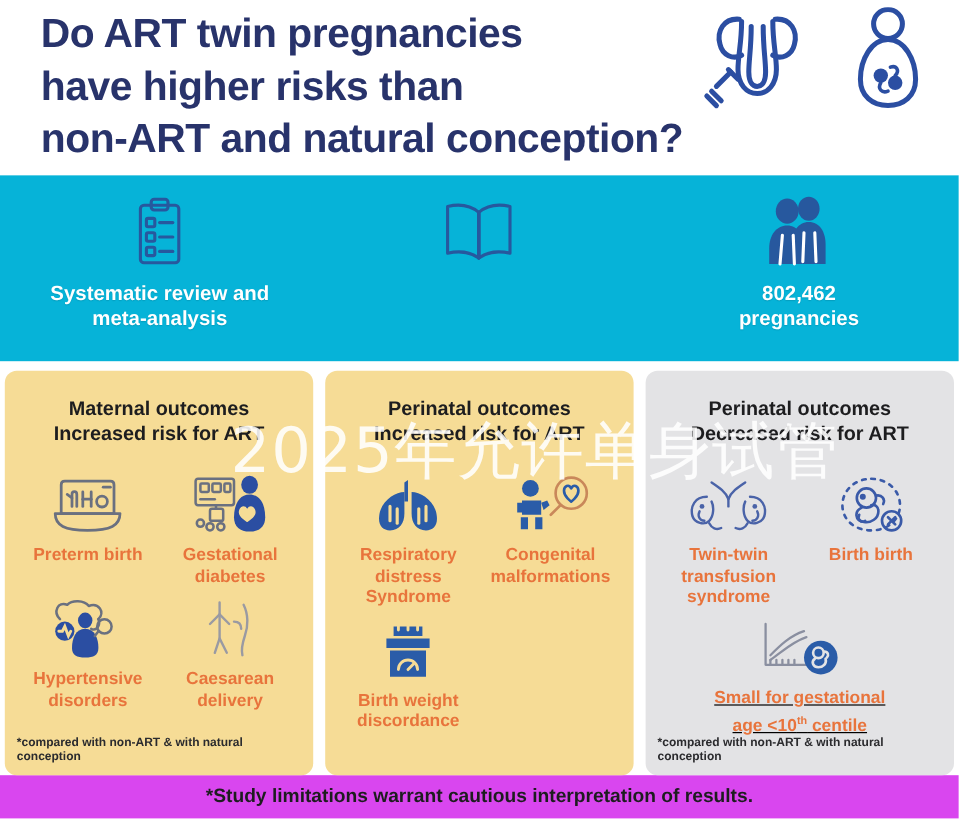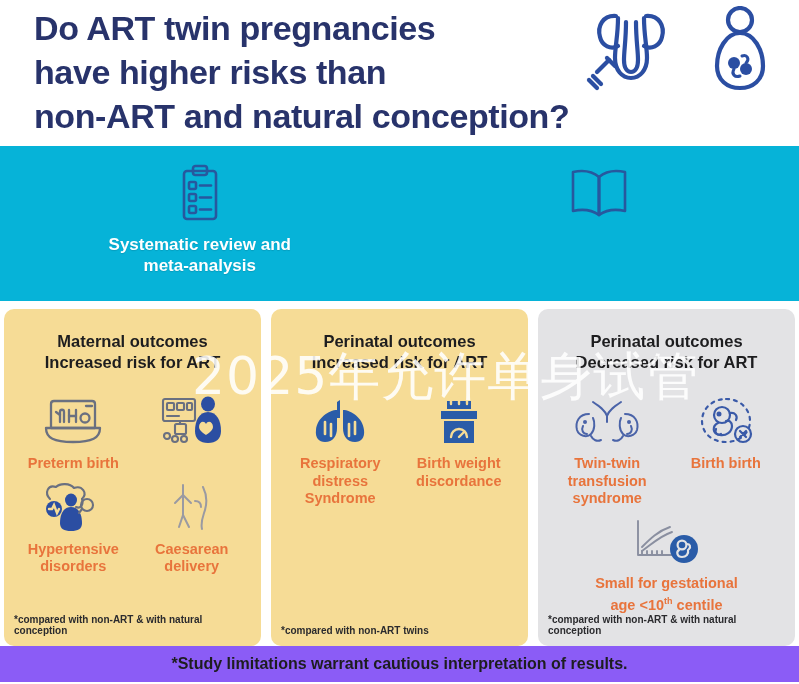--- a/index.html
+++ b/index.html
@@ -119,21 +119,21 @@
     padding-top: 4px;
   }
 
   .item {
     display: flex;
     flex-direction: column;
     align-items: center;
     text-align: center;
     padding: 0 2px;
   }
-  .item-wide { width: 62%; }
+  .item-wide { width: 62%; text-decoration: underline; }
   .item-icon {
     height: 56px;
     display: flex;
     align-items: center;
     justify-content: center;
     margin-bottom: 6px;
   }
   .item-label {
     color: #e8743c;
     font-size: 14.5px;
@@ -149,21 +149,21 @@
     padding-bottom: 4px;
     margin-top: auto;
   }
 
   
   .footer {
     height: 36px;
     display: flex;
     align-items: center;
     justify-content: center;
-    background: #8b5cf6;
+    background: #d946ef;
   }
   .footer-text {
     font-size: 16px;
     font-weight: bold;
     color: #1d1d1f;
   }
 
   
   .watermark {
     position: absolute;
@@ -244,20 +244,40 @@
       <svg width="64" height="56" viewBox="0 0 64 56">
         <g fill="none" stroke="#27589e" stroke-width="2.6" stroke-linecap="round" stroke-linejoin="round">
           <path d="M32 12 C25 6 15 5 6 7 L6 46 C15 44 25 45 32 50 Z"></path>
           <path d="M32 12 C39 6 49 5 58 7 L58 46 C49 44 39 45 32 50 Z"></path>
           <line x1="32" y1="12" x2="32" y2="50"></line>
         </g>
       </svg>
     </div>
   </div>
 
+  <div class="stat">
+    <div class="stat-icon">
+      <svg width="58" height="62" viewBox="0 0 58 62">
+        <g fill="#27589e">
+          <ellipse cx="37" cy="12" rx="9" ry="10"></ellipse>
+          <path d="M37 23 C28 23 23 31 23 42 L23 58 L51 58 L51 42 C51 31 46 23 37 23 Z"></path>
+          <ellipse cx="19" cy="14" rx="9.5" ry="10.5"></ellipse>
+          <path d="M19 26 C10 26 4 34 4 45 L4 58 L33 58 L33 45 C33 34 28 26 19 26 Z"></path>
+        </g>
+        <g fill="none" stroke="#ffffff" stroke-width="2.6" stroke-linecap="round">
+          <path d="M15 34 L13 58"></path>
+          <path d="M24 34 L25 58"></path>
+          <path d="M33 32 L32 56"></path>
+          <path d="M42 32 L43 56"></path>
+        </g>
+      </svg>
+    </div>
+    <div class="stat-label">802,462
+pregnancies</div>
+  </div>
 
 </div>
 
 <div class="cards-row">
 
   <div class="card card-yellow">
     <div class="card-title">Maternal outcomes
 Increased risk for ART</div>
     <div class="card-grid">
 
@@ -295,20 +315,22 @@
               <circle cx="16" cy="44" r="3"></circle>
               <circle cx="25" cy="44" r="3"></circle>
             </g>
             <g fill="#2b4ea2">
               <ellipse cx="49" cy="9" rx="7" ry="7.5"></ellipse>
               <path d="M49 17 C40 17 36 26 36 36 C36 44 41 48 49 48 C57 48 62 44 62 36 C62 26 58 17 49 17 Z"></path>
             </g>
             <path d="M40 32 C40 27 45 25 47 29 C49 25 54 27 54 32 C54 36 47 40 47 40 C47 40 40 36 40 32 Z" fill="#f6dc96"></path>
           </svg>
         </div>
+        <div class="item-label">Gestational
+diabetes</div>
       </div>
 
       <div class="item">
         <div class="item-icon">
           <svg width="66" height="52" viewBox="0 0 66 52">
             <g fill="none" stroke="#6a7080" stroke-width="2.1" stroke-linecap="round" stroke-linejoin="round">
               <path d="M10 18 C4 12 8 3 16 6 C20 2 30 2 34 7 C42 4 48 12 42 18"></path>
               <path d="M42 18 C44 24 40 28 36 26"></path>
             </g>
             <g fill="#2b4ea2">
@@ -368,20 +390,41 @@
               <line x1="20" y1="28" x2="20" y2="40"></line>
               <line x1="38" y1="28" x2="38" y2="40"></line>
               <line x1="44" y1="26" x2="44" y2="38"></line>
             </g>
           </svg>
         </div>
         <div class="item-label">Respiratory distress
 Syndrome</div>
       </div>
 
+      <div class="item">
+        <div class="item-icon">
+          <svg width="66" height="52" viewBox="0 0 66 52">
+            <g fill="#2a5ca8">
+              <circle cx="16" cy="12" r="7"></circle>
+              <path d="M9 22 L25 22 L25 34 L9 34 Z"></path>
+              <path d="M8 36 L14 36 L14 46 L8 46 Z"></path>
+              <path d="M20 36 L26 36 L26 46 L20 46 Z"></path>
+              <path d="M5 24 L9 24 L9 32 L5 32 Z"></path>
+              <path d="M25 24 L30 22 L32 26 L27 30 Z"></path>
+            </g>
+            <g fill="none" stroke="#c9885a" stroke-width="2.2" stroke-linecap="round">
+              <circle cx="50" cy="16" r="13"></circle>
+              <path d="M41 26 L33 34"></path>
+            </g>
+            <path d="M44 14 C44 10 48 8 50 12 C52 8 56 10 56 14 C56 19 50 23 50 23 C50 23 44 19 44 14 Z" fill="none" stroke="#2a5ca8" stroke-width="2.2" stroke-linejoin="round"></path>
+          </svg>
+        </div>
+        <div class="item-label">Congenital
+malformations</div>
+      </div>
 
 
       <div class="item">
         <div class="item-icon">
           <svg width="56" height="52" viewBox="0 0 56 52">
             <g fill="#2a5ca8">
               <path d="M16 6 L40 6 L40 14 L16 14 Z"></path>
               <path d="M10 16 L46 16 L46 24 L10 24 Z"></path>
               <path d="M13 26 L43 26 L43 48 L13 48 Z"></path>
             </g>
@@ -392,21 +435,20 @@
               <line x1="28" y1="9" x2="28" y2="3"></line>
               <line x1="36" y1="9" x2="36" y2="4"></line>
             </g>
           </svg>
         </div>
         <div class="item-label">Birth weight
 discordance</div>
       </div>
 
     </div>
-    <div class="card-note">*compared with non-ART twins</div>
   </div>
 
   <div class="card card-gray">
     <div class="card-title">Perinatal outcomes
 Decreased risk for ART</div>
 
     <div class="card-grid">
 
       <div class="item">
         <div class="item-icon">

